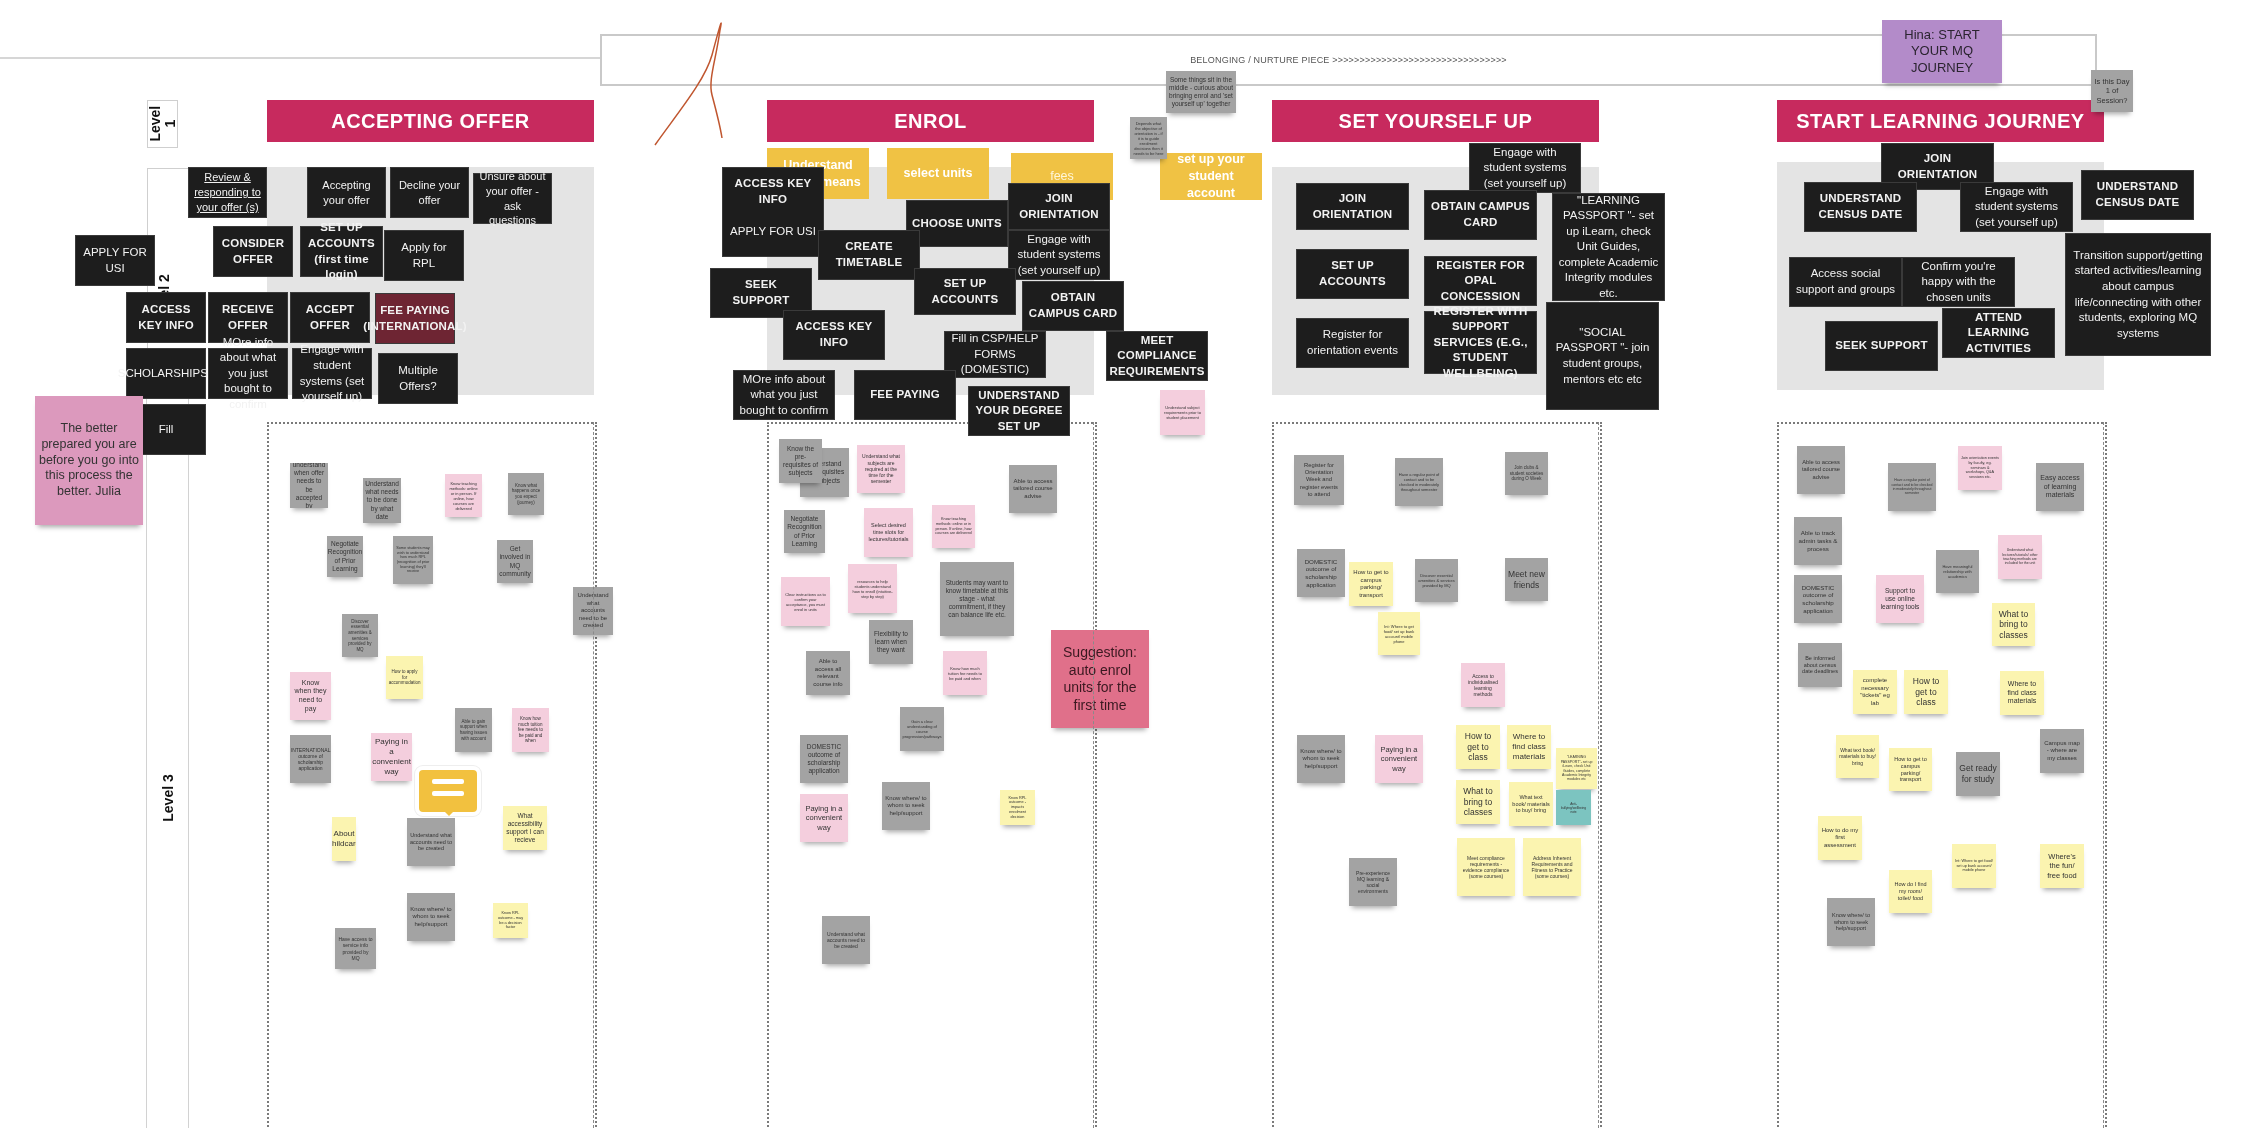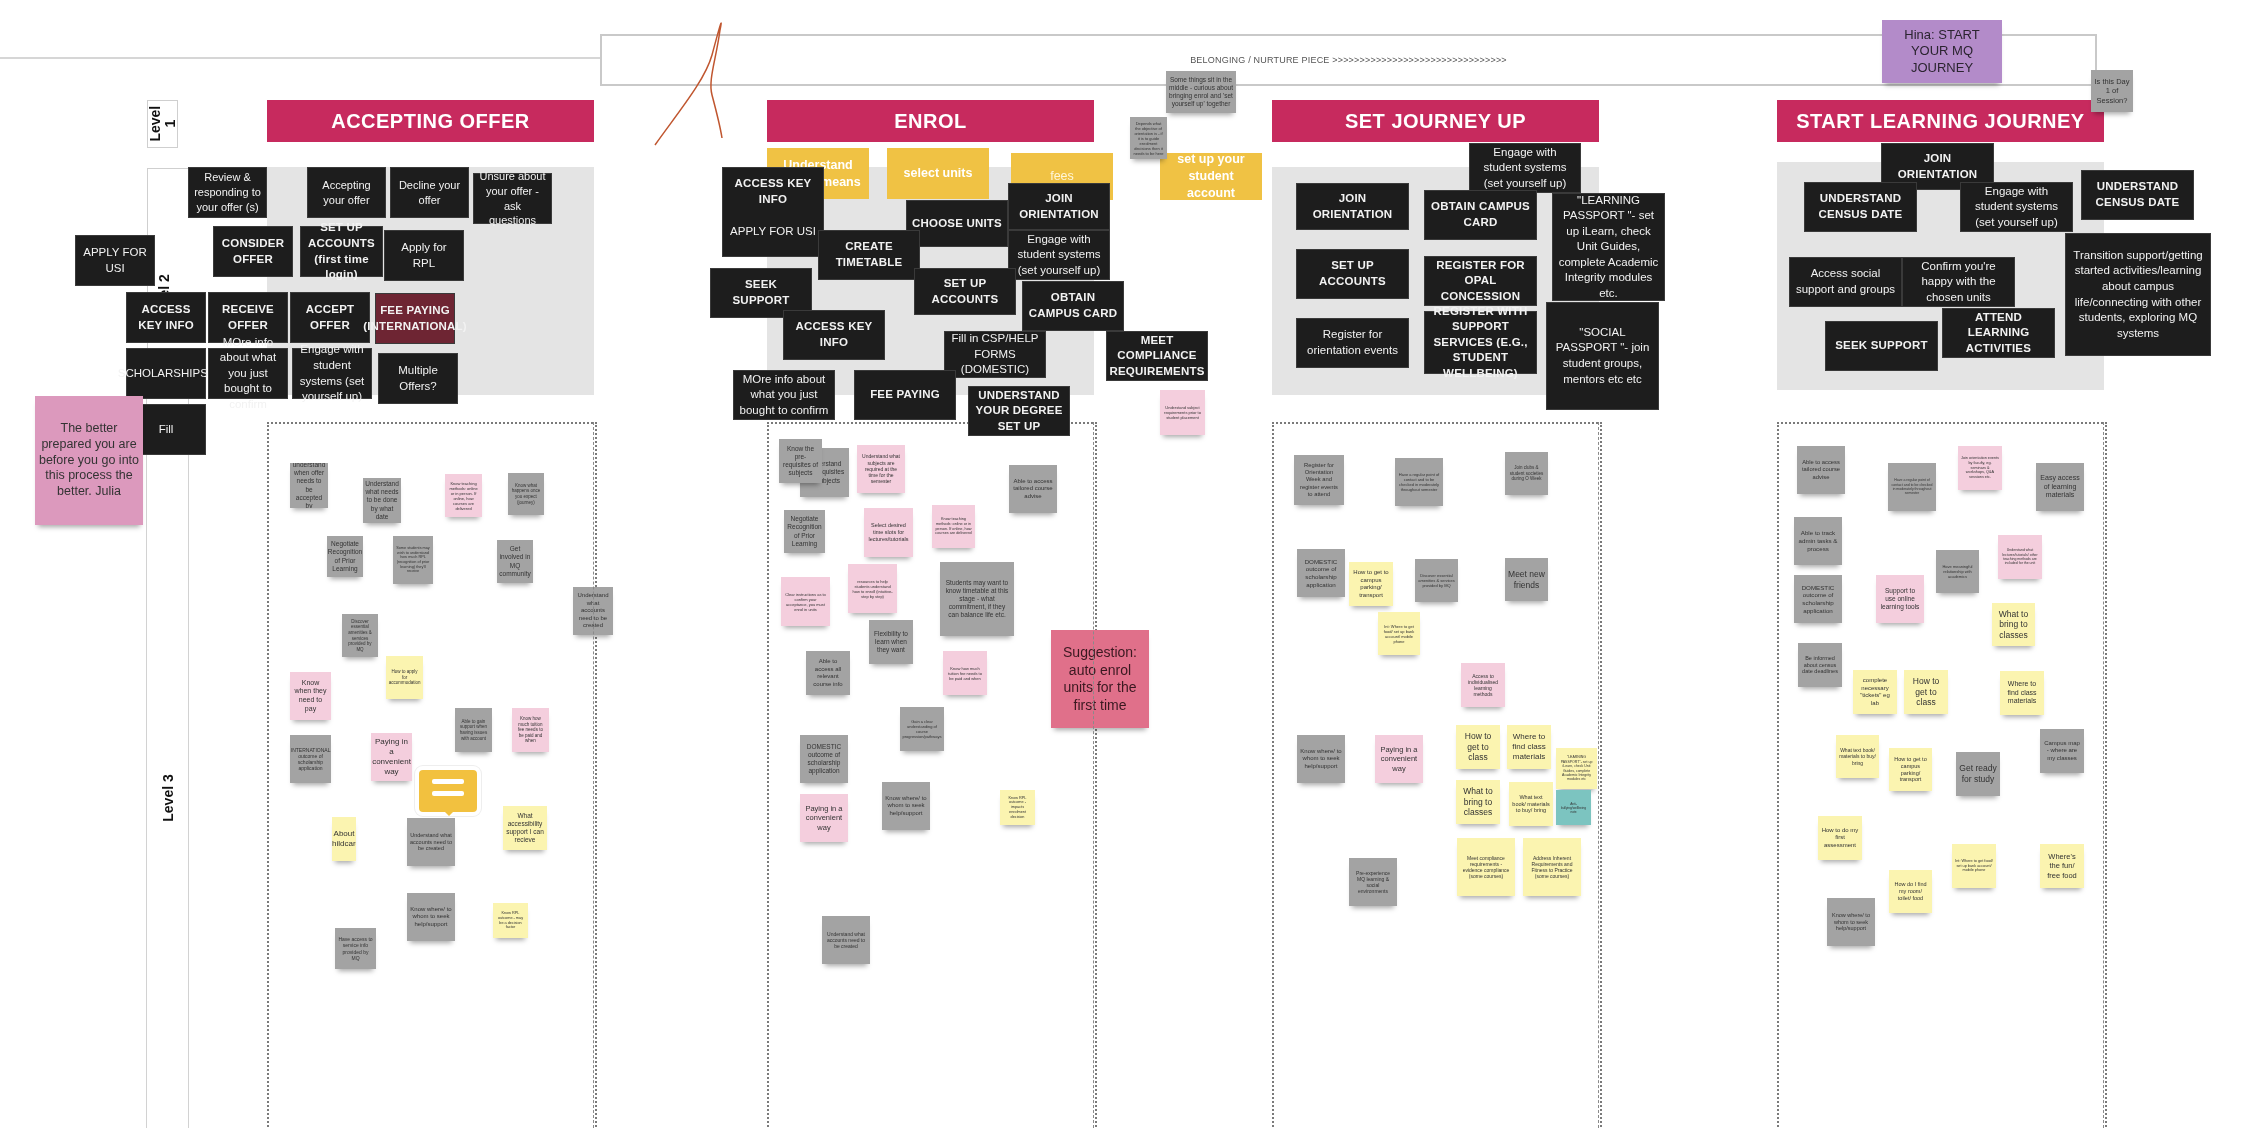--- a/index.html
+++ b/index.html
@@ -50,21 +50,21 @@
 1</span>
 </div>
 <div class="frame" data-name="level-2-frame" style="left:147px;top:168px;width:120px;height:230px;"></div>
 <div class="vlabel" data-name="level-2-label" style="left:140px;top:290px;">Level 2</div>
 <div class="lane" data-name="level-3-lane-left" style="left:146px;top:398px;height:730px;"></div>
 <div class="lane" data-name="level-3-lane-right" style="left:188px;top:398px;height:730px;"></div>
 <div class="vlabel" data-name="level-3-label" style="left:144px;top:790px;">Level 3</div>
 
 <div class="header" data-name="stage-header-accepting-offer" style="left:267px;top:100px;width:327px;height:42px;">ACCEPTING OFFER</div>
 <div class="header" data-name="stage-header-enrol" style="left:767px;top:100px;width:327px;height:42px;">ENROL</div>
-<div class="header" data-name="stage-header-set-yourself-up" style="left:1272px;top:100px;width:327px;height:42px;">SET JOURNEY UP</div>
+<div class="header" data-name="stage-header-set-yourself-up" style="left:1272px;top:100px;width:327px;height:42px;">SET YOURSELF UP</div>
 <div class="header" data-name="stage-header-start-learning-journey" style="left:1777px;top:100px;width:327px;height:42px;">START LEARNING JOURNEY</div>
 
 <div class="grey" data-name="accepting-offer-panel" style="left:267px;top:167px;width:327px;height:228px;"></div>
 <div class="grey" data-name="enrol-panel" style="left:767px;top:167px;width:327px;height:228px;"></div>
 <div class="grey" data-name="set-yourself-up-panel" style="left:1272px;top:167px;width:327px;height:228px;"></div>
 <div class="grey" data-name="start-learning-panel" style="left:1777px;top:162px;width:327px;height:228px;"></div>
 
 <div class="dash" data-name="accepting-offer-needs-frame" style="left:267px;top:422px;width:326px;height:706px;"></div>
 <div class="dash" data-name="enrol-needs-frame" style="left:767px;top:422px;width:326px;height:706px;"></div>
 <div class="dash" data-name="set-yourself-up-needs-frame" style="left:1272px;top:422px;width:326px;height:706px;"></div>
@@ -83,21 +83,21 @@
 <div class="card b" data-name="card-receive-offer" style="left:208px;top:292px;width:80px;height:51px;">RECEIVE OFFER</div>
 <div class="card b" data-name="card-accept-offer" style="left:290px;top:292px;width:80px;height:51px;">ACCEPT OFFER</div>
 <div class="card b maroon" data-name="card-fee-paying-international" style="left:375px;top:293px;width:80px;height:51px;">FEE PAYING (INTERNATIONAL)</div>
 <div class="card" data-name="card-scholarships" style="left:126px;top:348px;width:80px;height:51px;">SCHOLARSHIPS?</div>
 <div class="card" data-name="card-more-info-bought" style="left:208px;top:348px;width:80px;height:51px;">MOre info about what you just bought to confirm</div>
 <div class="card" data-name="card-engage-student-systems" style="left:292px;top:348px;width:80px;height:51px;">Engage with student systems (set yourself up)</div>
 <div class="card" data-name="card-multiple-offers" style="left:378px;top:353px;width:80px;height:51px;">Multiple Offers?</div>
 <div class="card" data-name="card-defer" style="left:126px;top:404px;width:80px;height:51px;">Fill</div>
 
 <style>
-  [data-name="card-review-responding-offer"]{left:188px!important;top:167px!important;width:79px!important;height:51px!important;}
+  [data-name="card-review-responding-offer"]{left:188px!important;top:167px!important;width:79px!important;height:51px!important;text-decoration:underline;}
   [data-name="card-accepting-your-offer"]{left:307px!important;top:167px!important;width:79px!important;height:51px!important;}
   [data-name="card-decline-your-offer"]{left:390px!important;top:167px!important;width:79px!important;height:51px!important;}
   [data-name="card-unsure-about-offer"]{left:473px!important;top:173px!important;width:79px!important;height:51px!important;}
 </style>
 
 <div class="ycard" data-name="enrol-understand-what-means" style="left:767px;top:148px;width:102px;height:51px;">Understand what ... means</div>
 <div class="ycard" data-name="enrol-select-units" style="left:887px;top:148px;width:102px;height:51px;">select units</div>
 <div class="ycard thin" data-name="enrol-fees" style="left:1011px;top:153px;width:102px;height:47px;">fees</div>
 <div class="ycard" data-name="enrol-set-up-student-account" style="left:1160px;top:153px;width:102px;height:47px;">set up your student account</div>
 

